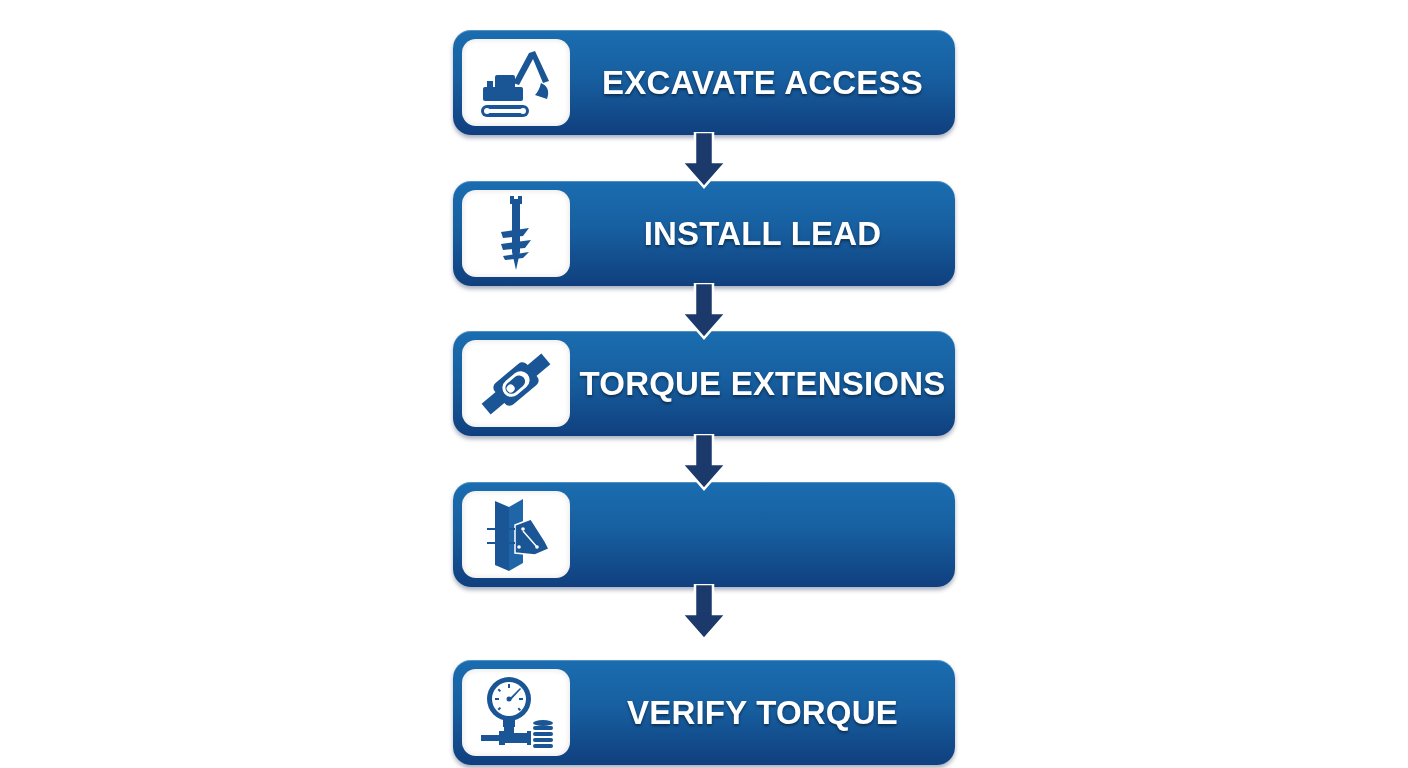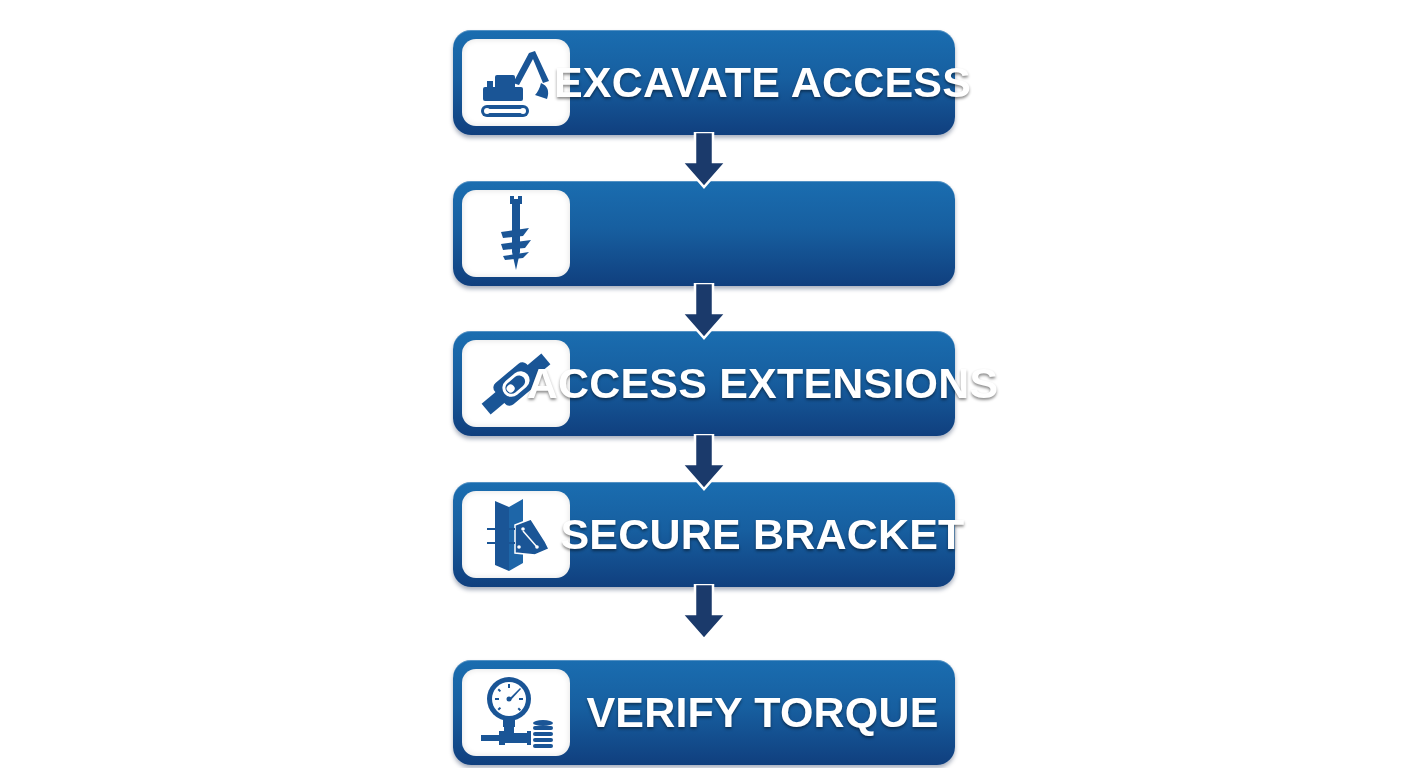--- a/index.html
+++ b/index.html
@@ -17,21 +17,21 @@
   .tile {
     position: absolute; left: 9px; top: 9px; width: 108px; height: 87px;
     background: #ffffff; border-radius: 14px;
     box-shadow: inset 0 0 6px rgba(0,0,0,0.12);
     display: flex; align-items: center; justify-content: center;
   }
   .tile svg { width: 86px; height: 80px; }
   .label {
     position: absolute; left: 117px; right: 0; top: 0; bottom: 0;
     display: flex; align-items: center; justify-content: center;
-    color: #ffffff; font-weight: bold; font-size: 43px; letter-spacing: 0.2px;
+    color: #ffffff; font-weight: bold; font-size: 33px; letter-spacing: 0.2px;
     text-shadow: 0 2px 3px rgba(0,0,0,0.45);
     white-space: nowrap;
   }
   .arrow { position: absolute; left: 680px; width: 48px; height: 62px; z-index: 2; }
 </style>
 </head>
 <body>
 
 <svg width="0" height="0" style="position:absolute">
   <defs>
@@ -70,20 +70,21 @@
       <g fill="#1a5596">
         <path d="M37 2 H41 V5 H45 V2 H49 V10 H37 Z"></path>
         <rect x="39" y="10" width="8" height="48"></rect>
         <path d="M28 38 L56 34 L50 42 L30 44 Z"></path>
         <path d="M28 50 L58 46 L52 54 L30 56 Z"></path>
         <path d="M30 62 L56 58 L50 64 L32 66 Z"></path>
         <path d="M39 58 H47 L43 76 Z"></path>
       </g>
     </svg>
   </div>
+  <div class="label">INSTALL LEAD</div>
 </div>
 
 <svg class="arrow" style="top:283px">
     <use href="#arrow-shape"></use>
   </svg>
 
 <div class="step" style="top:331px">
   <div class="tile">
     <svg viewBox="0 0 86 80">
       <g fill="#1a5596" transform="rotate(-40 43 40)">
@@ -91,21 +92,21 @@
         <rect x="54" y="33" width="28" height="14"></rect>
         <rect x="22" y="26" width="42" height="28" rx="6"></rect>
       </g>
       <g transform="rotate(-40 43 40)">
         <rect x="28" y="31" width="30" height="18" rx="9" fill="#ffffff"></rect>
         <rect x="31" y="34" width="22" height="12" rx="6" fill="#1a5596"></rect>
         <circle cx="36" cy="40" r="4" fill="#ffffff"></circle>
       </g>
     </svg>
   </div>
-  <div class="label">ACCESS EXTENSIONS</div>
+  <div class="label">TORQUE EXTENSIONS</div>
 </div>
 
 <svg class="arrow" style="top:434px">
     <use href="#arrow-shape"></use>
   </svg>
 
 <div class="step" style="top:482px">
   <div class="tile">
     <svg viewBox="0 0 86 80">
       <g fill="#1a5596">
@@ -119,21 +120,20 @@
       </g>
       <g stroke="#1a5596" stroke-width="2">
         <line x1="14" y1="34" x2="42" y2="34"></line>
         <line x1="14" y1="48" x2="42" y2="48"></line>
       </g>
       <circle cx="50" cy="34" r="1.8" fill="#ffffff"></circle>
       <circle cx="64" cy="52" r="1.8" fill="#ffffff"></circle>
       <circle cx="46" cy="52" r="1.8" fill="#ffffff"></circle>
     </svg>
   </div>
-  <div class="label">SECURE BRACKET</div>
 </div>
 
 <svg class="arrow" style="top:584px">
     <use href="#arrow-shape"></use>
   </svg>
 
 <div class="step" style="top:660px">
   <div class="tile">
     <svg viewBox="0 0 86 80">
       <g fill="#1a5596">

